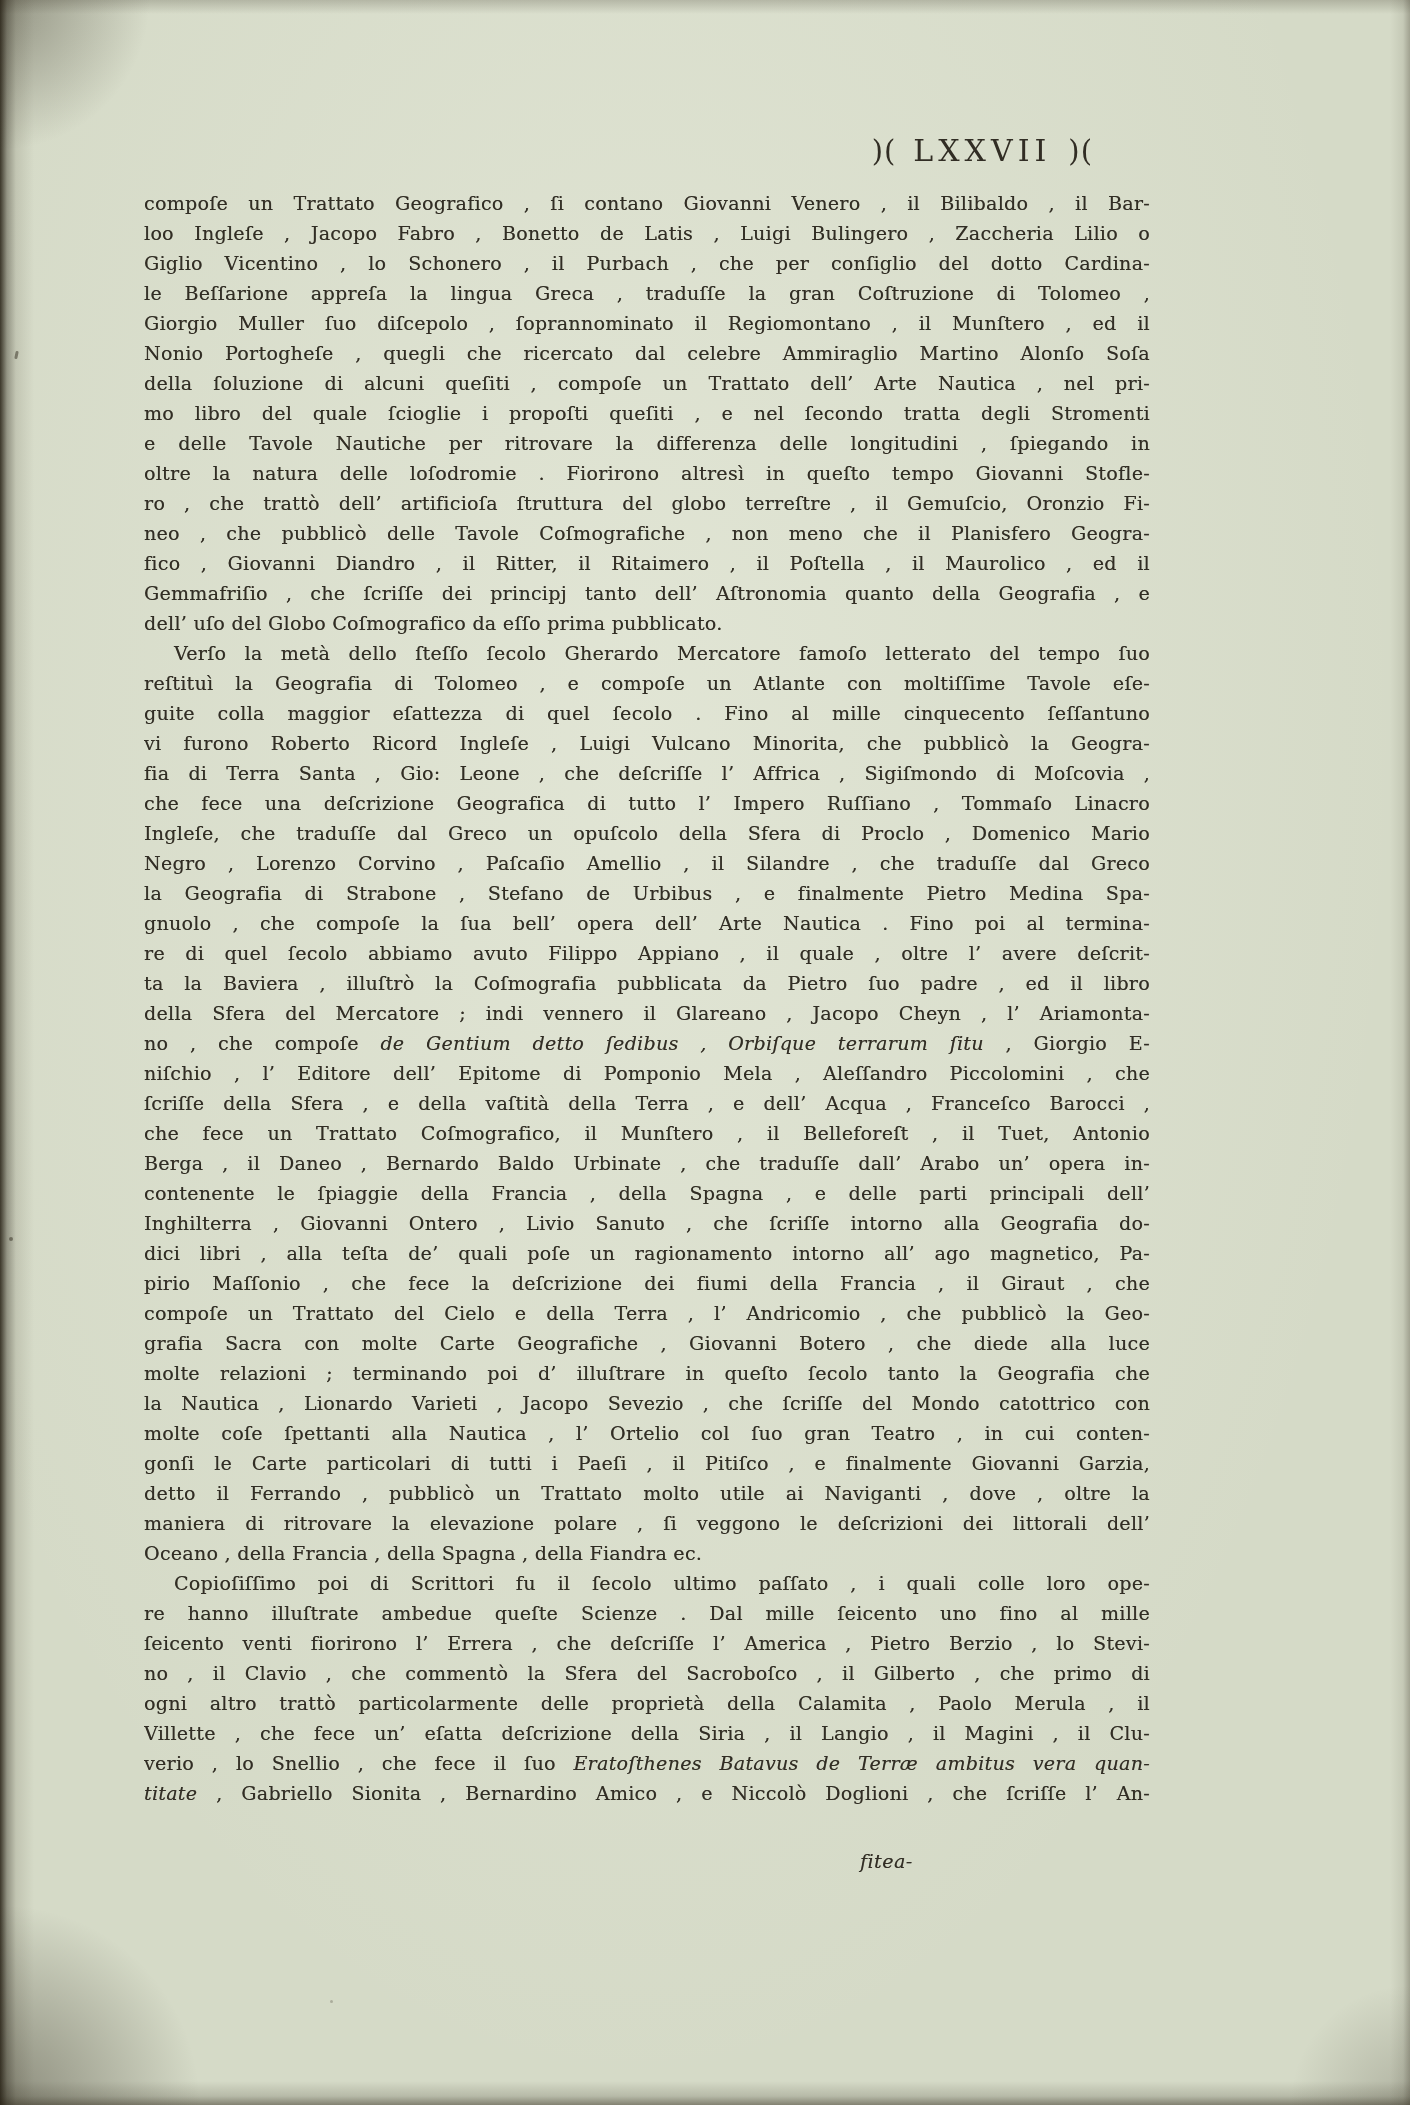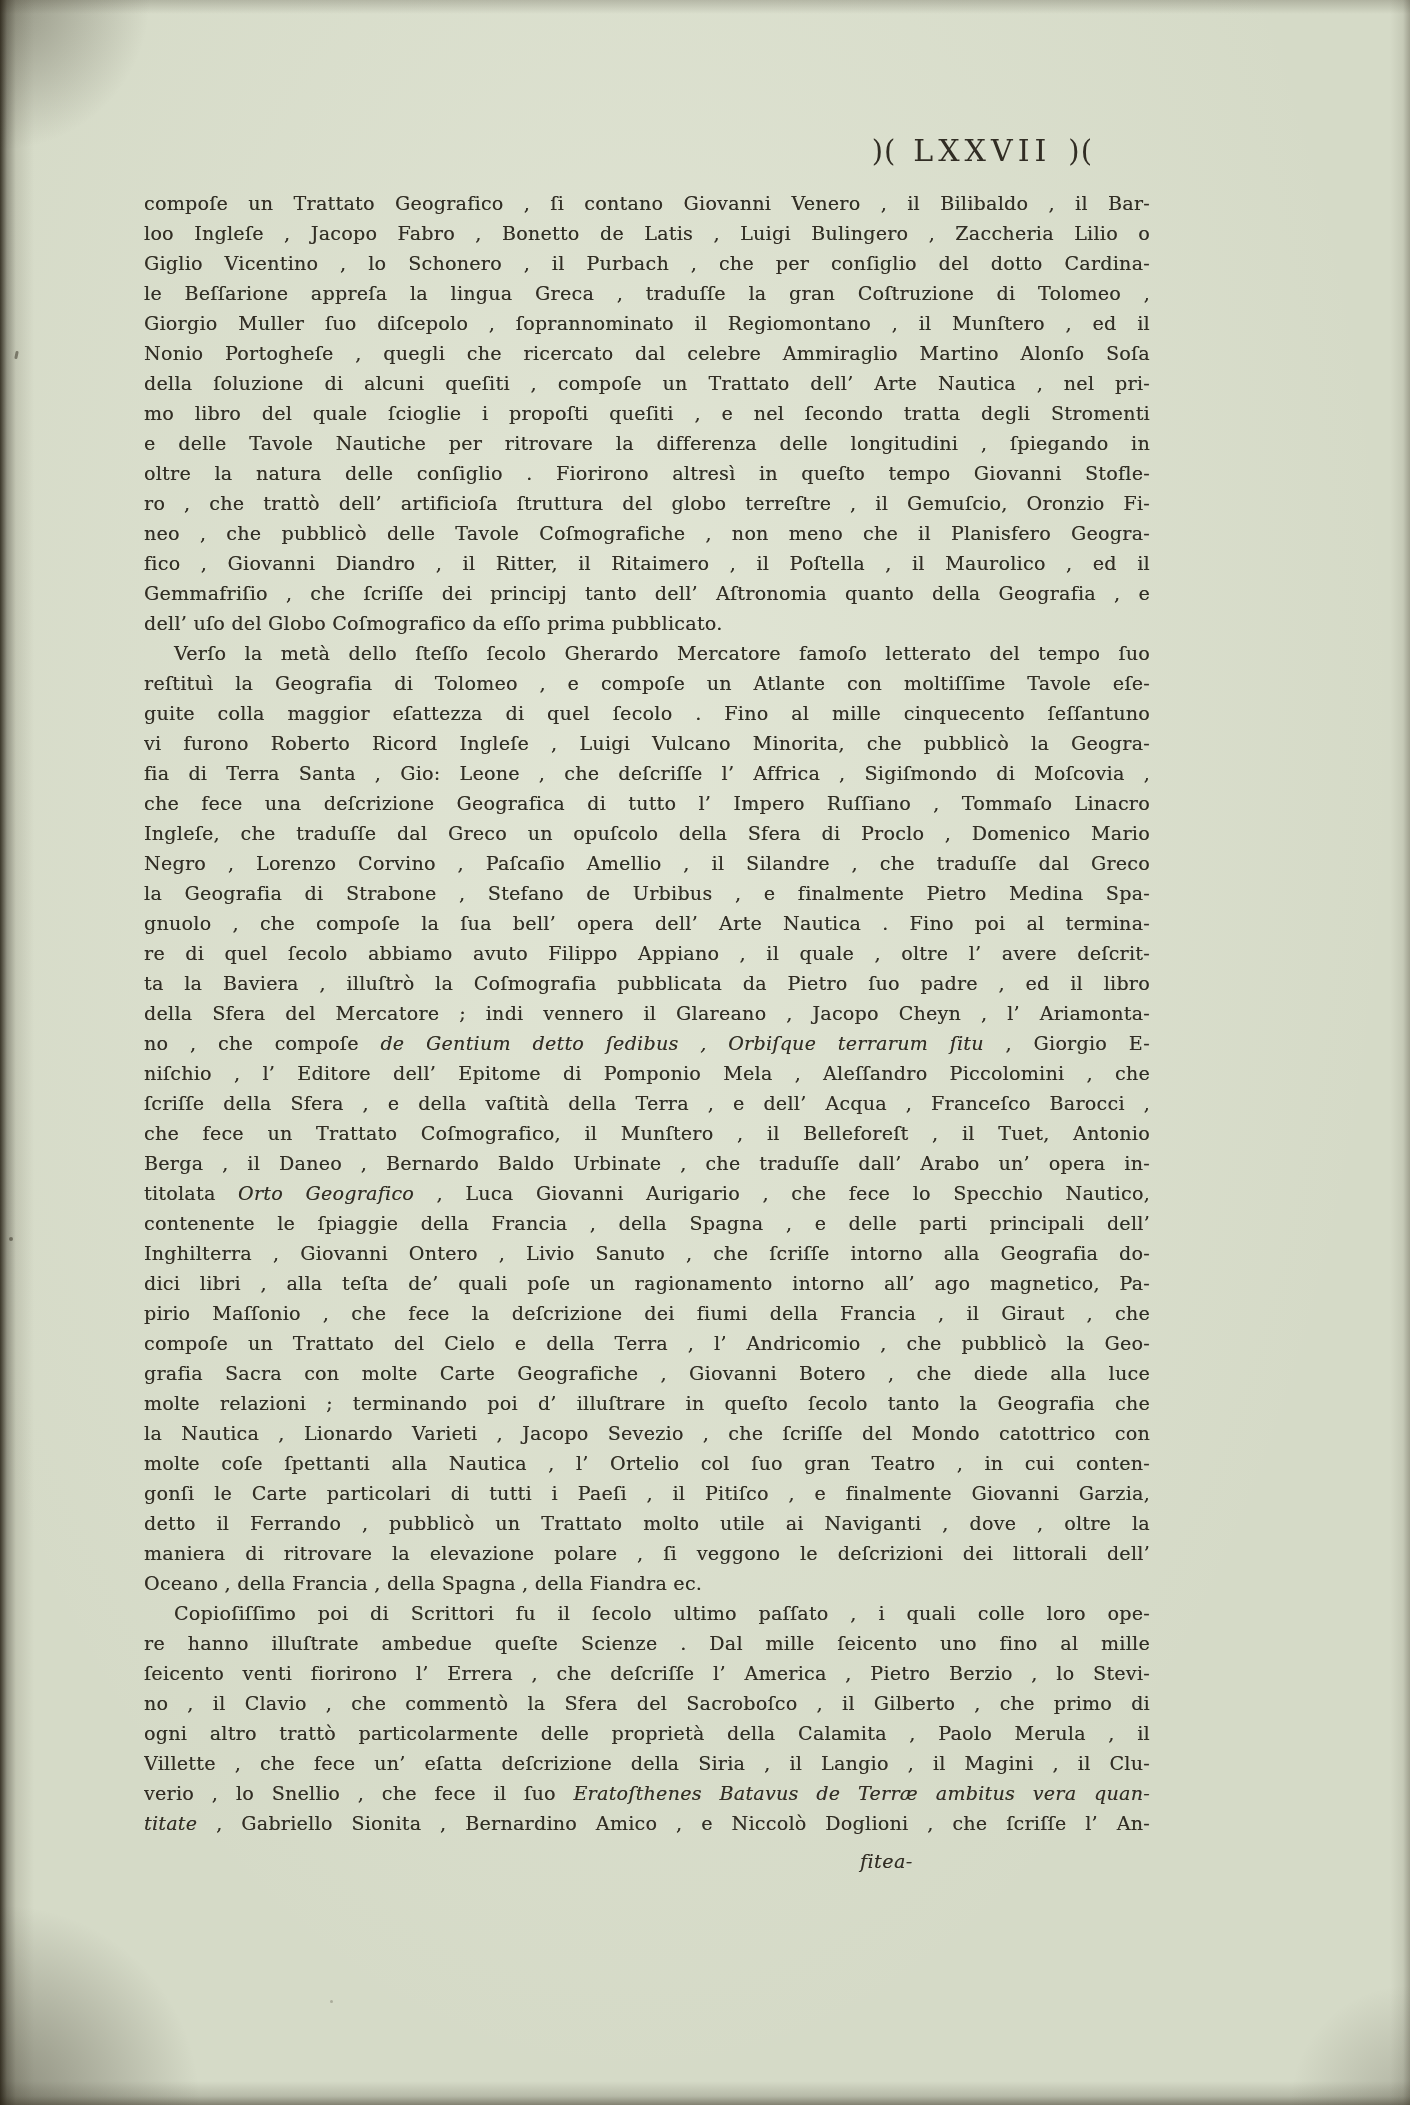--- a/index.html
+++ b/index.html
@@ -72,21 +72,21 @@
   <div class="text-block">
       <div class="line"><span>compoſe un Trattato Geografico , ſi contano Giovanni Venero , il Bilibaldo , il Bar-</span></div>
       <div class="line"><span>loo Ingleſe , Jacopo Fabro , Bonetto de Latis , Luigi Bulingero , Zaccheria Lilio o</span></div>
       <div class="line"><span>Giglio Vicentino , lo Schonero , il Purbach , che per conſiglio del dotto Cardina-</span></div>
       <div class="line"><span>le Beſſarione appreſa la lingua Greca , traduſſe la gran Coſtruzione di Tolomeo ,</span></div>
       <div class="line"><span>Giorgio Muller ſuo diſcepolo , ſoprannominato il Regiomontano , il Munſtero , ed il</span></div>
       <div class="line"><span>Nonio Portogheſe , quegli che ricercato dal celebre Ammiraglio Martino Alonſo Soſa</span></div>
       <div class="line"><span>della ſoluzione di alcuni queſiti , compoſe un Trattato dell’ Arte Nautica , nel pri-</span></div>
       <div class="line"><span>mo libro del quale ſcioglie i propoſti queſiti , e nel ſecondo tratta degli Stromenti</span></div>
       <div class="line"><span>e delle Tavole Nautiche per ritrovare la differenza delle longitudini , ſpiegando in</span></div>
-      <div class="line"><span>oltre la natura delle conſiglio . Fiorirono altresì in queſto tempo Giovanni Stofle-</span></div>
+      <div class="line"><span>oltre la natura delle loſodromie . Fiorirono altresì in queſto tempo Giovanni Stofle-</span></div>
       <div class="line"><span>ro , che trattò dell’ artificioſa ſtruttura del globo terreſtre , il Gemuſcio, Oronzio Fi-</span></div>
       <div class="line"><span>neo , che pubblicò delle Tavole Coſmografiche , non meno che il Planisfero Geogra-</span></div>
       <div class="line"><span>fico , Giovanni Diandro , il Ritter, il Ritaimero , il Poſtella , il Maurolico , ed il</span></div>
       <div class="line"><span>Gemmafriſio , che ſcriſſe dei principj tanto dell’ Aſtronomia quanto della Geografia , e</span></div>
       <div class="line short"><span>dell’ uſo del Globo Coſmografico da eſſo prima pubblicato.</span></div>
       <div class="line indent"><span>Verſo la metà dello ſteſſo ſecolo Gherardo Mercatore famoſo letterato del tempo ſuo</span></div>
       <div class="line"><span>reſtituì la Geografia di Tolomeo , e compoſe un Atlante con moltiſſime Tavole eſe-</span></div>
       <div class="line"><span>guite colla maggior eſattezza di quel ſecolo . Fino al mille cinquecento ſeſſantuno</span></div>
       <div class="line"><span>vi furono Roberto Ricord Ingleſe , Luigi Vulcano Minorita, che pubblicò la Geogra-</span></div>
       <div class="line"><span>fia di Terra Santa , Gio: Leone , che deſcriſſe l’ Affrica , Sigiſmondo di Moſcovia ,</span></div>
@@ -96,21 +96,20 @@
       <div class="line"><span>la Geografia di Strabone , Stefano de Urbibus , e finalmente Pietro Medina Spa-</span></div>
       <div class="line"><span>gnuolo , che compoſe la ſua bell’ opera dell’ Arte Nautica . Fino poi al termina-</span></div>
       <div class="line"><span>re di quel ſecolo abbiamo avuto Filippo Appiano , il quale , oltre l’ avere deſcrit-</span></div>
       <div class="line"><span>ta la Baviera , illuſtrò la Coſmografia pubblicata da Pietro ſuo padre , ed il libro</span></div>
       <div class="line"><span>della Sfera del Mercatore ; indi vennero il Glareano , Jacopo Cheyn , l’ Ariamonta-</span></div>
       <div class="line"><span>no , che compoſe </span><span class="it">de Gentium detto ſedibus , Orbiſque terrarum ſitu</span><span> , Giorgio E-</span></div>
       <div class="line"><span>niſchio , l’ Editore dell’ Epitome di Pomponio Mela , Aleſſandro Piccolomini , che</span></div>
       <div class="line"><span>ſcriſſe della Sfera , e della vaſtità della Terra , e dell’ Acqua , Franceſco Barocci ,</span></div>
       <div class="line"><span>che fece un Trattato Coſmografico, il Munſtero , il Belleforeſt , il Tuet, Antonio</span></div>
       <div class="line"><span>Berga , il Daneo , Bernardo Baldo Urbinate , che traduſſe dall’ Arabo un’ opera in-</span></div>
-      <div class="line"><span>titolata </span><span class="it">Orto Geografico</span><span> , Luca Giovanni Aurigario , che fece lo Specchio Nautico,</span></div>
       <div class="line"><span>contenente le ſpiaggie della Francia , della Spagna , e delle parti principali dell’</span></div>
       <div class="line"><span>Inghilterra , Giovanni Ontero , Livio Sanuto , che ſcriſſe intorno alla Geografia do-</span></div>
       <div class="line"><span>dici libri , alla teſta de’ quali poſe un ragionamento intorno all’ ago magnetico, Pa-</span></div>
       <div class="line"><span>pirio Maſſonio , che fece la deſcrizione dei fiumi della Francia , il Giraut , che</span></div>
       <div class="line"><span>compoſe un Trattato del Cielo e della Terra , l’ Andricomio , che pubblicò la Geo-</span></div>
       <div class="line"><span>grafia Sacra con molte Carte Geografiche , Giovanni Botero , che diede alla luce</span></div>
       <div class="line"><span>molte relazioni ; terminando poi d’ illuſtrare in queſto ſecolo tanto la Geografia che</span></div>
       <div class="line"><span>la Nautica , Lionardo Varieti , Jacopo Sevezio , che ſcriſſe del Mondo catottrico con</span></div>
       <div class="line"><span>molte coſe ſpettanti alla Nautica , l’ Ortelio col ſuo gran Teatro , in cui conten-</span></div>
       <div class="line"><span>gonſi le Carte particolari di tutti i Paeſi , il Pitiſco , e finalmente Giovanni Garzia,</span></div>

